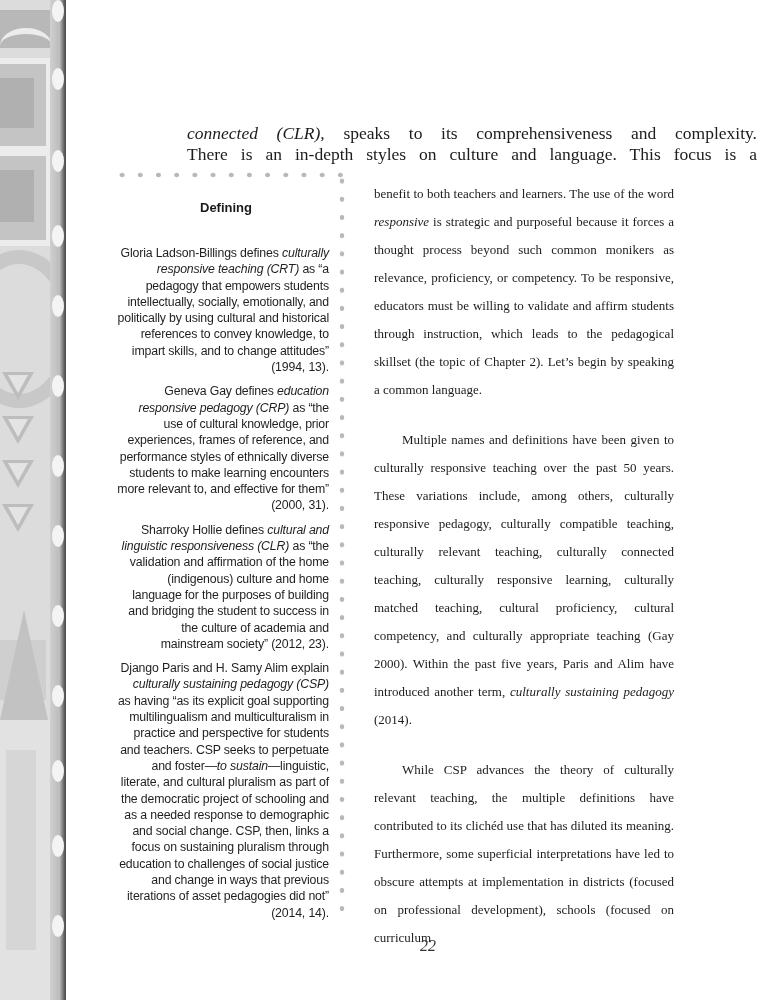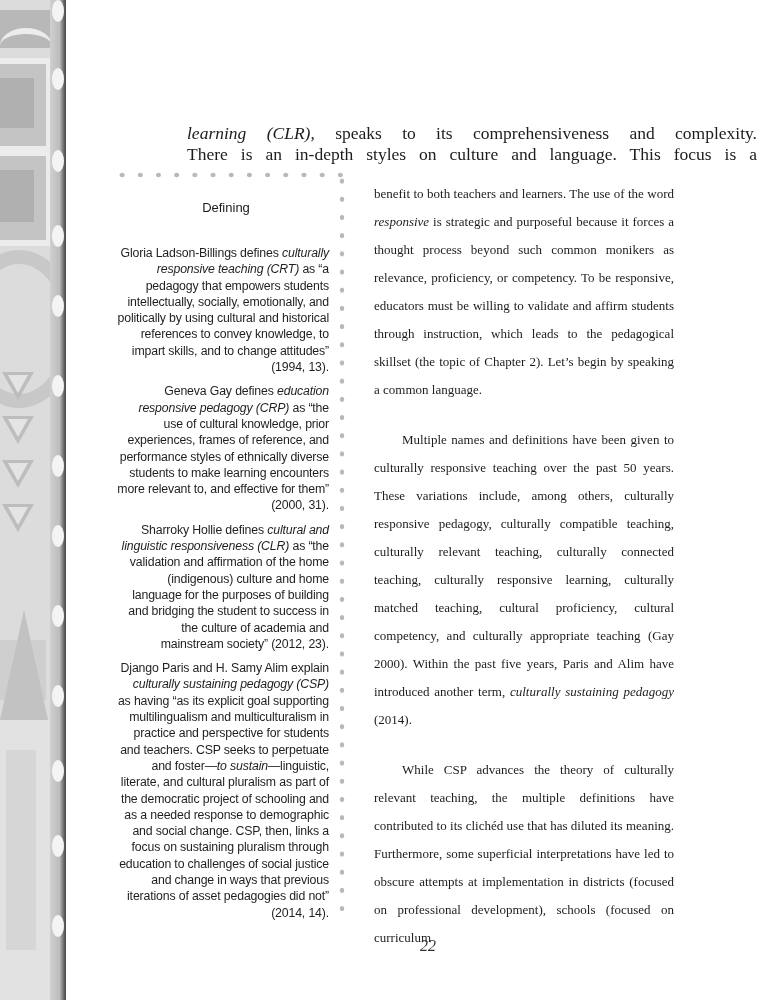--- a/index.html
+++ b/index.html
@@ -73,21 +73,21 @@
     background-image: radial-gradient(circle, #b8b8b8 2.2px, transparent 2.6px);
     background-size: 18.2px 6px; background-repeat: repeat-x;
   }
   .dots-right {
     position: absolute; left: 226px; top: 0; width: 6px; height: 745px;
     background-image: radial-gradient(circle, #b8b8b8 2.2px, transparent 2.6px);
     background-size: 6px 18.2px; background-repeat: repeat-y;
   }
   .sidebar-title {
     position: absolute; left: 0; top: 28px; width: 226px; text-align: center;
-    font-family: "Liberation Sans", sans-serif; font-weight: normal;
+    font-family: "Liberation Sans", sans-serif; font-weight: bold;
     font-size: 13px; line-height: 16px; color: #1a1a1a;
   }
   .sidebar-body {
     position: absolute; left: 4px; top: 73px; width: 212px;
     font-family: "Liberation Sans", sans-serif; font-size: 12.3px; line-height: 16.3px;
     color: #1f1f1f; letter-spacing: -0.15px;
   }
   .sidebar-body p { margin: 0 0 8px 0; text-align: right; }
   .sidebar-body em { font-style: italic; }
 
@@ -130,21 +130,21 @@
   <div class="hole" style="top:455px"></div>
   <div class="hole" style="top:525px"></div>
   <div class="hole" style="top:605px"></div>
   <div class="hole" style="top:685px"></div>
   <div class="hole" style="top:760px"></div>
   <div class="hole" style="top:835px"></div>
   <div class="hole" style="top:915px"></div>
 </div>
 
 <div class="intro">
-  <span class="line"><em>learning (CLR),</em><span> speaks to its comprehensiveness and complexity.</span></span>
+  <span class="line"><em>connected (CLR),</em><span> speaks to its comprehensiveness and complexity.</span></span>
   <span class="line">There is an in-depth styles on culture and language. This focus is a</span>
 </div>
 
 <div class="sidebar">
   <div class="dots-top"></div>
   <div class="dots-right"></div>
   <div class="sidebar-title">
     <div>Defining</div>
   </div>
   <div class="sidebar-body">

